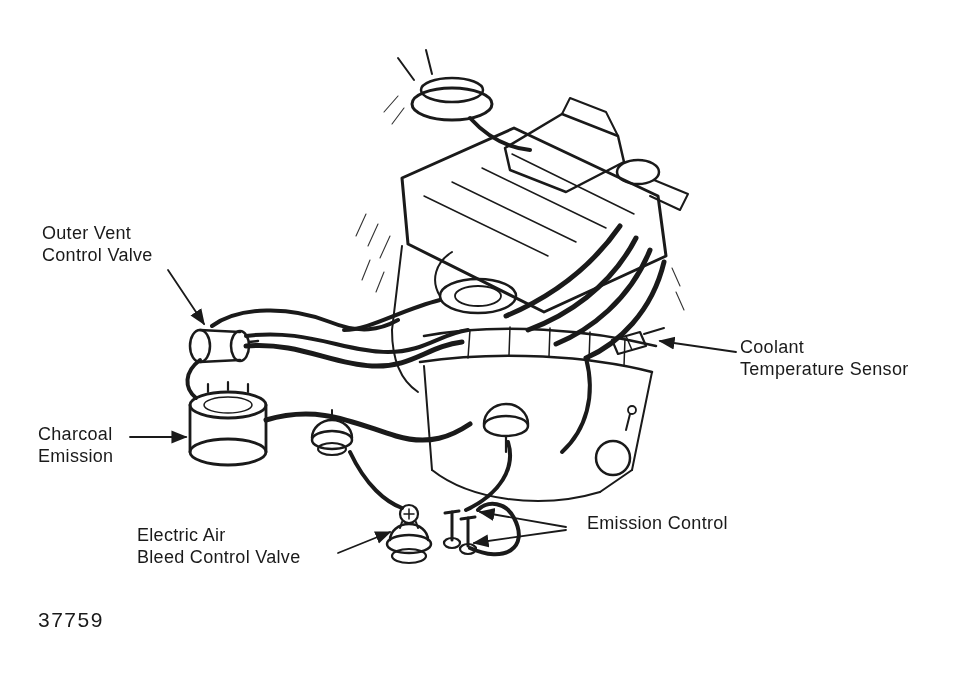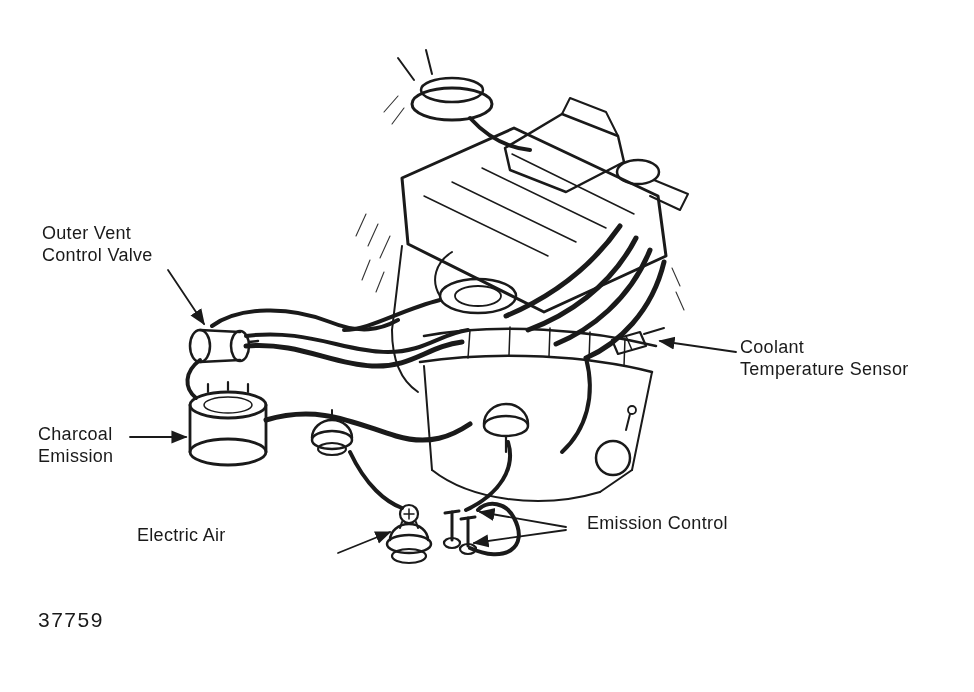--- a/index.html
+++ b/index.html
@@ -197,20 +197,21 @@
     <div>Temperature Sensor</div>
   </div>
 
   <div class="label" style="left:38px; top:423px;">
     <div>Charcoal</div>
     <div>Emission</div>
   </div>
 
   <div class="label" style="left:137px; top:524px;">
     <div>Electric Air</div>
+    <div>Bleed Control Valve</div>
   </div>
 
   <div class="label" style="left:587px; top:512px;">
     <div>Emission Control</div>
   </div>
 
   <div class="fig-num">37759</div>
 
 </div>
 

